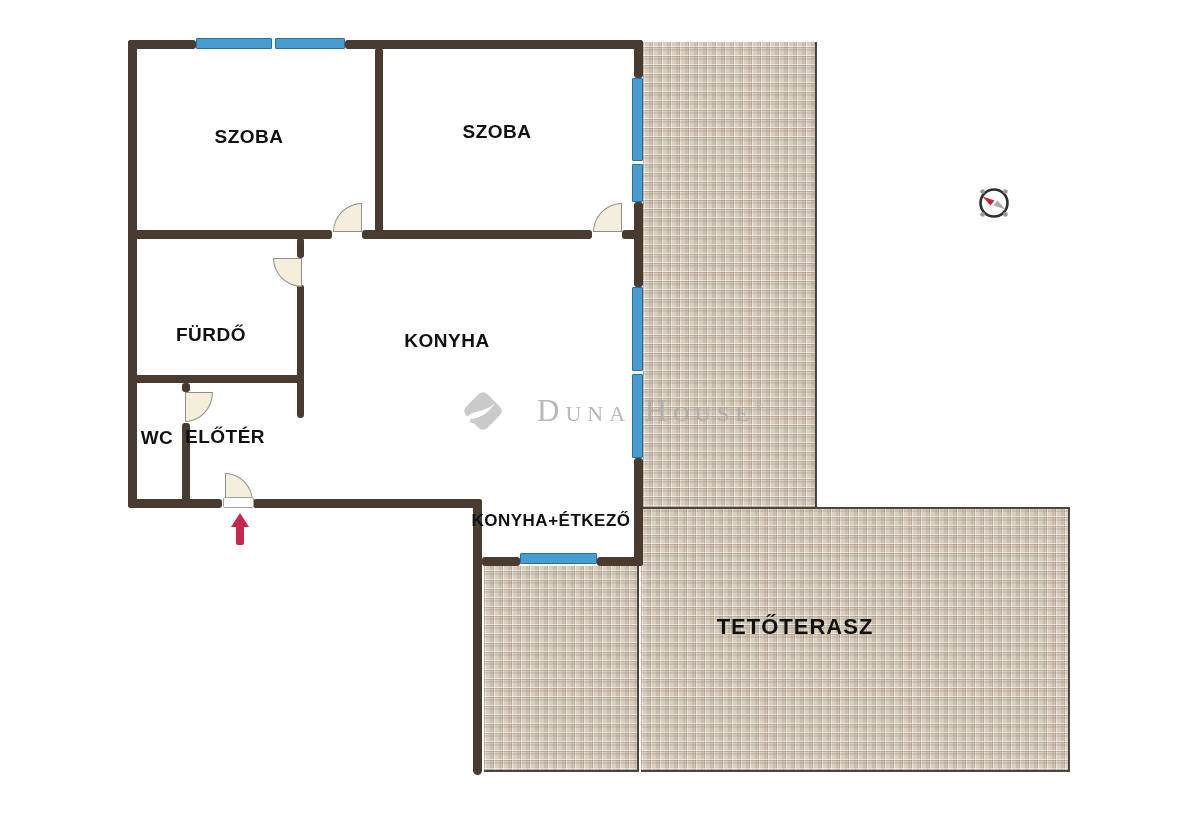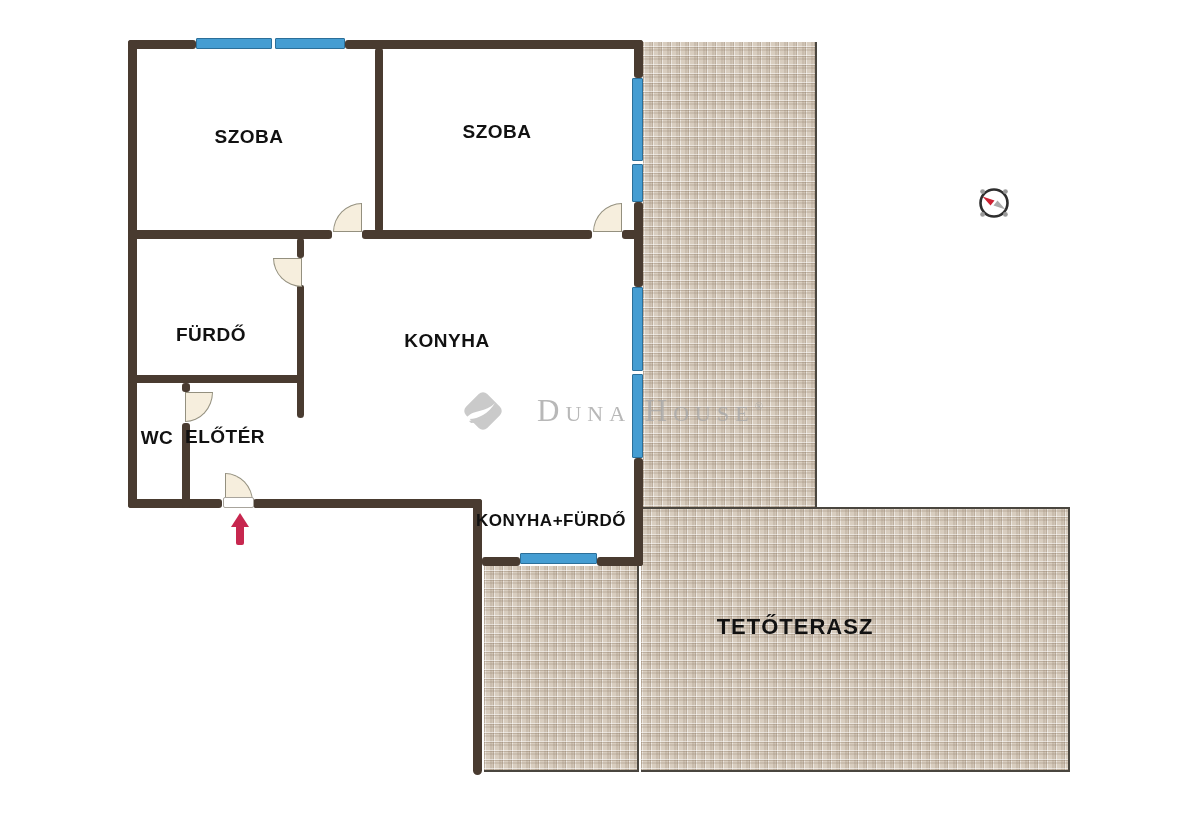--- a/index.html
+++ b/index.html
@@ -80,21 +80,21 @@
   <div class="door" style="left:185px;top:392px;width:28px;height:30px;border-radius:0 0 100% 0;"></div>
   <div class="door" style="left:225px;top:473px;width:28px;height:29px;border-radius:0 100% 0 0;"></div>
   <div class="leaf" style="left:223px;top:497px;width:31px;height:11px;"></div>
 
   <div class="lbl" style="left:249px;top:137px;">SZOBA</div>
   <div class="lbl" style="left:497px;top:132px;">SZOBA</div>
   <div class="lbl" style="left:211px;top:303px;margin-top:32px;">FÜRDŐ</div>
   <div class="lbl" style="left:447px;top:341px;">KONYHA</div>
   <div class="lbl" style="left:157px;top:438px;">WC</div>
   <div class="lbl" style="left:225px;top:437px;">ELŐTÉR</div>
-  <div class="lbl" style="left:551px;top:521px;font-size:17px;">KONYHA+FÜRDŐ</div>
+  <div class="lbl" style="left:551px;top:521px;font-size:17px;">KONYHA+ÉTKEZŐ</div>
   <div class="lbl" style="left:795px;top:627px;font-size:22px;letter-spacing:1px;z-index:5;">TETŐTERASZ</div>
 
   <div>
     <div class="arrow-head" style="left:231px;top:513px;"></div>
     <div class="arrow-shaft" style="left:236px;top:526px;width:8px;height:19px;border-radius:0 0 2px 2px;"></div>
   </div>
 
   <div class="watermark">
     <svg width="56" height="56" viewBox="0 0 56 56" style="opacity:.8;">
       <rect x="13" y="13" width="30" height="30" rx="6" fill="#bdbdbd" transform="rotate(45 28 28)"></rect>

